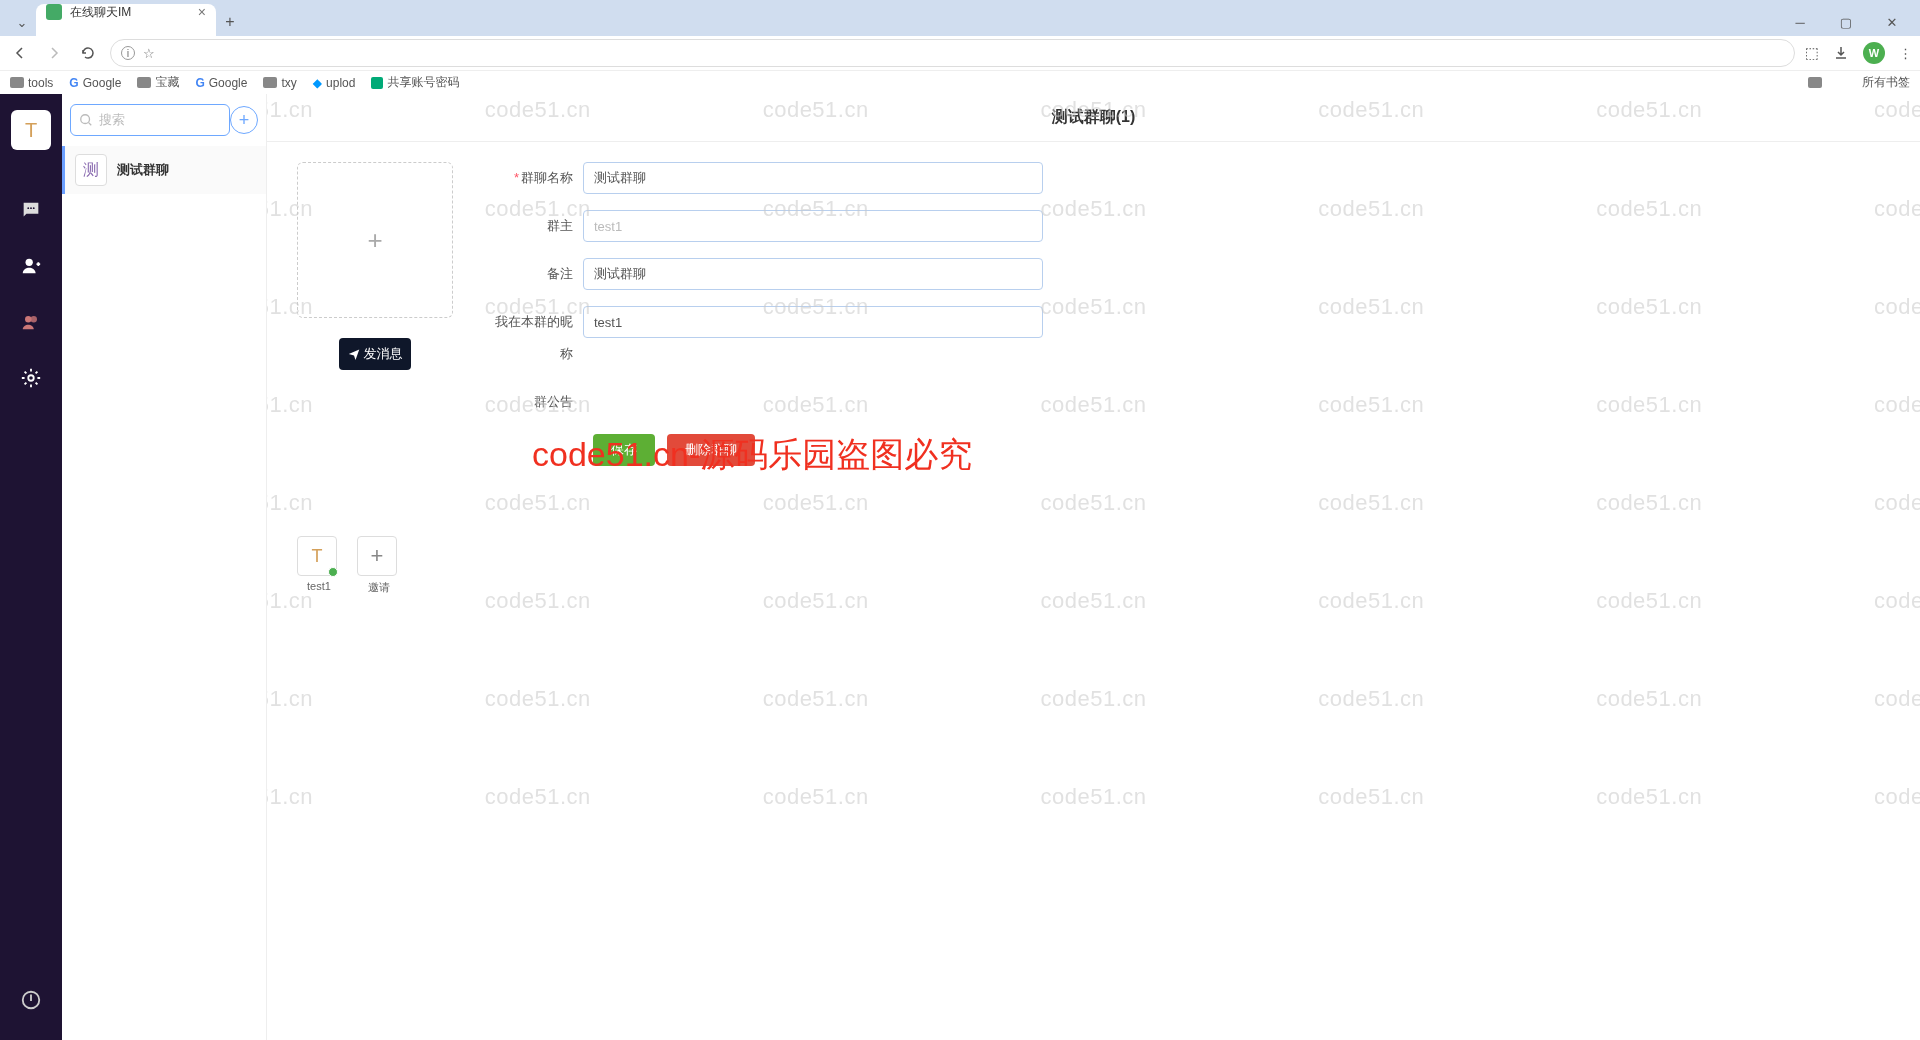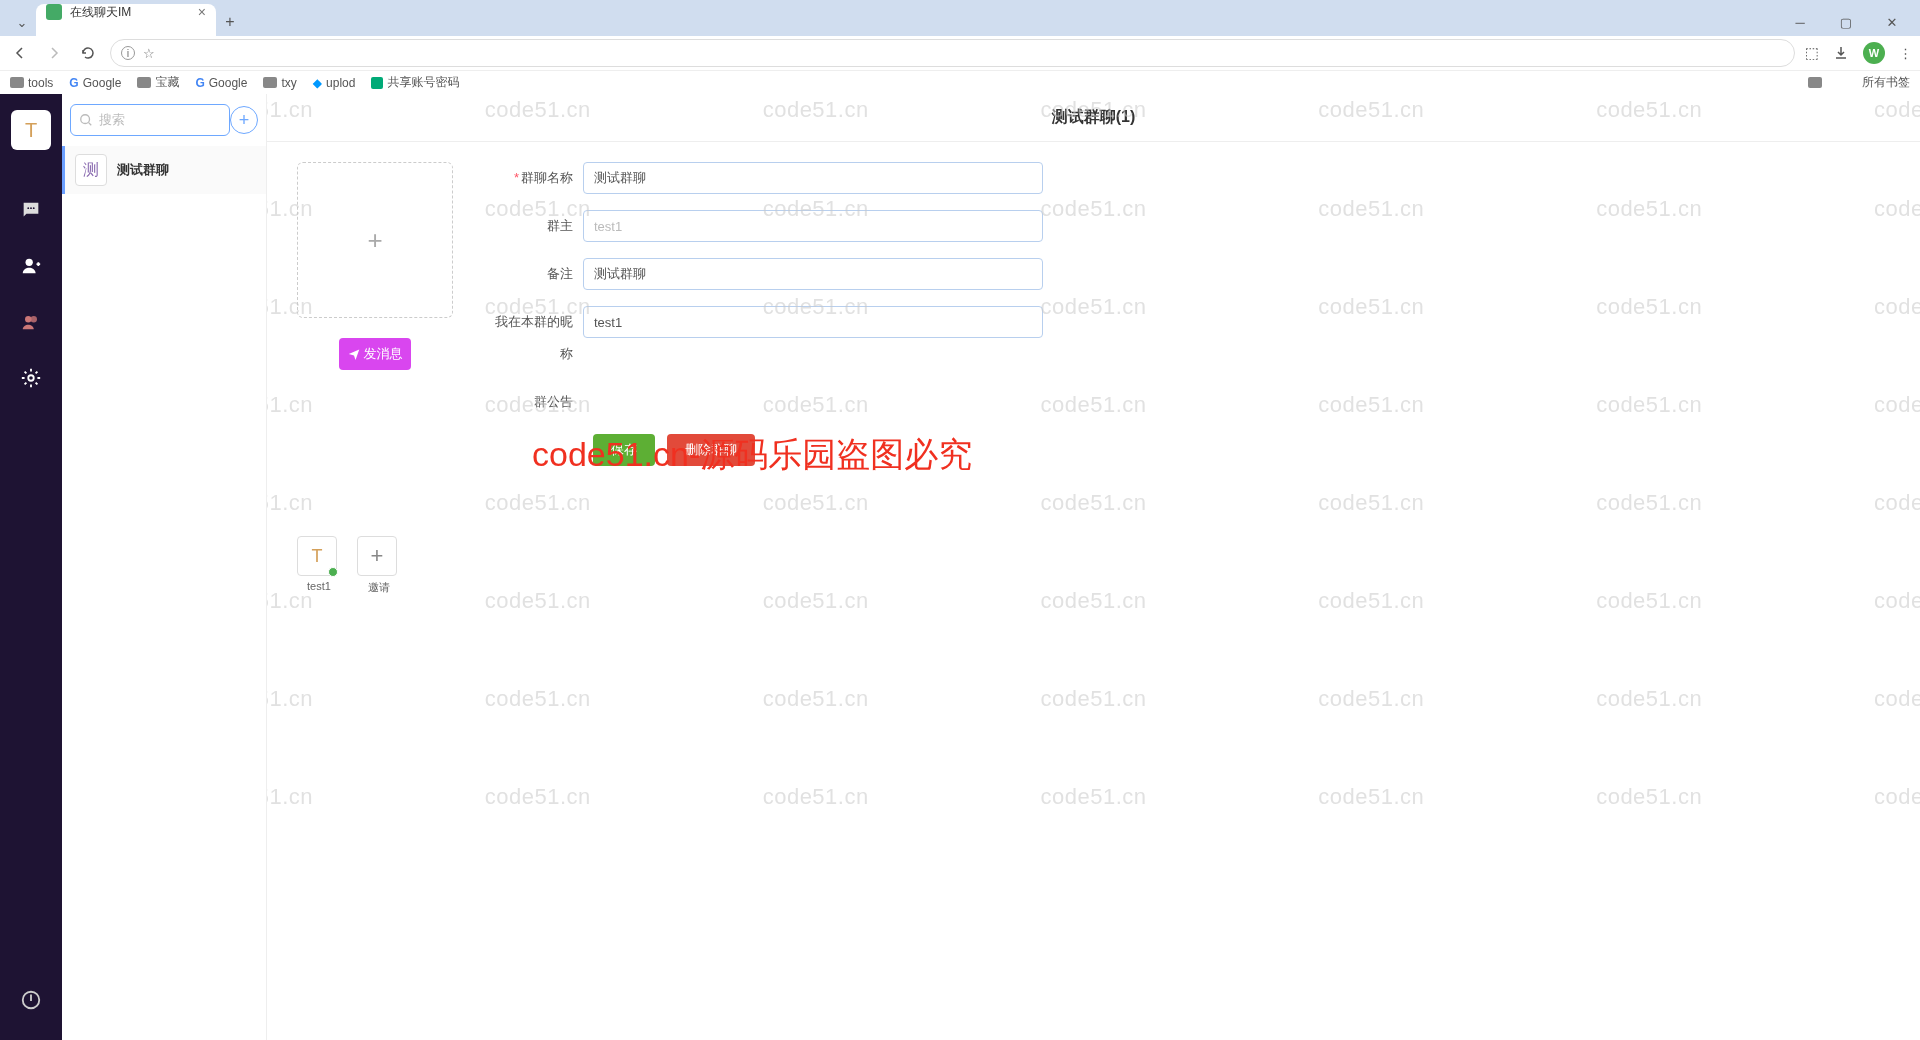--- a/index.html
+++ b/index.html
@@ -48,21 +48,21 @@
 .conv-item { display: flex; align-items: center; padding: 8px 10px; gap: 10px; border-left: 3px solid #6b9fff; background: #fafafa; cursor: pointer; }
 .conv-avatar { width: 32px; height: 32px; background: #fff; border: 1px solid #ddd; border-radius: 4px; display: flex; align-items: center; justify-content: center; font-size: 16px; color: #8a6bb0; }
 .conv-name { font-size: 13px; font-weight: 600; }
 
 .main-area { flex: 1; background: #fff; position: relative; }
 .group-header { height: 48px; border-bottom: 1px solid #eee; display: flex; align-items: center; justify-content: center; font-size: 16px; font-weight: 600; }
 .group-body { padding: 20px 30px; }
 
 .upload-block { width: 156px; display: inline-block; vertical-align: top; margin-right: 30px; }
 .upload-box { width: 156px; height: 156px; border: 1px dashed #ccc; border-radius: 6px; display: flex; align-items: center; justify-content: center; font-size: 26px; color: #aaa; cursor: pointer; }
-.send-msg-btn { margin-top: 20px; width: 72px; height: 32px; background: #d946ef; color: #fff; border: none; border-radius: 4px; font-size: 13px; display: flex; align-items: center; justify-content: center; gap: 4px; margin-left: auto; margin-right: auto; cursor: pointer; }
+.send-msg-btn { margin-top: 20px; width: 72px; height: 32px; background: #0f172a; color: #fff; border: none; border-radius: 4px; font-size: 13px; display: flex; align-items: center; justify-content: center; gap: 4px; margin-left: auto; margin-right: auto; cursor: pointer; }
 
 .form-block { display: inline-block; vertical-align: top; width: 560px; }
 .form-row { display: flex; align-items: flex-start; margin-bottom: 16px; }
 .form-label { width: 100px; text-align: right; padding-right: 10px; font-size: 13px; color: #555; line-height: 32px; }
 .form-label .req { color: #f56; margin-right: 2px; }
 .form-input { flex: 1; height: 32px; border: 1px solid #b8cfee; border-radius: 4px; padding: 0 10px; font-size: 13px; color: #555; outline: none; }
 .form-input[readonly] { color: #bbb; }
 .form-textarea { flex: 1; height: 44px; border: 1px solid #b8cfee; border-radius: 4px; padding: 6px 10px; font-size: 13px; color: #bbb; resize: none; outline: none; }
 
 .btn-row { display: flex; gap: 12px; margin-left: 110px; margin-top: 10px; }

